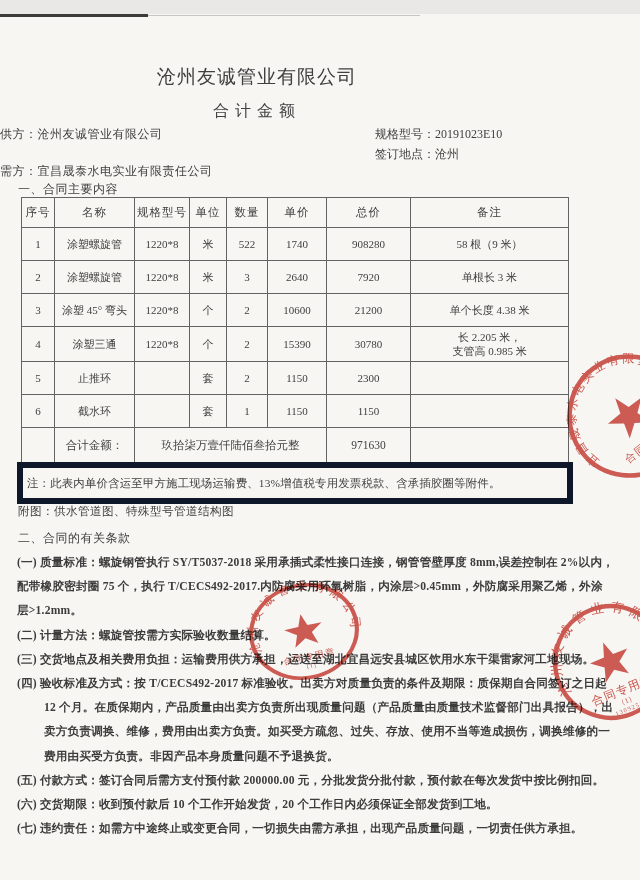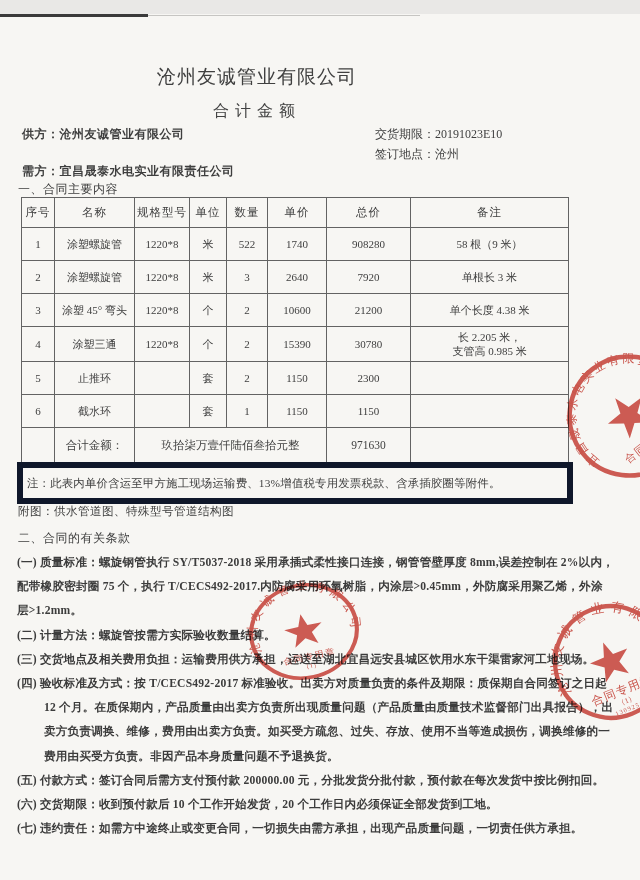--- a/index.html
+++ b/index.html
@@ -8,21 +8,21 @@
     background:#f7f6f3; overflow:hidden;
     font-family:"Liberation Serif", serif; color:#3b3b3b;padding-left:44px;
   }
   .scan-line-dark { position:absolute; left:0; top:0; width:148px; height:3px; background:#3a3a3a; }
   .scan-line-faint { position:absolute; left:148px; top:1px; width:272px; height:1px; background:#c6c5c2; }
 
   .center-col { position:absolute; left:16px; width:482px; text-align:center; }
   .company-title { top:50px; font-size:19px; letter-spacing:1px; color:#404040; }
   .doc-title { top:87px; font-size:16px; letter-spacing:6px; color:#424242; }
 
-  .party-row { position:absolute; left:22px; font-size:12px; letter-spacing:0.5px; color:#3e3e3e;font-weight:bold; }
+  .party-row { position:absolute; left:0; font-size:12px; letter-spacing:0.5px; color:#3e3e3e; }
   .supplier-row { top:112px; }
   .buyer-row { top:149px; }
   .contract-meta { position:absolute; left:375px; top:110px; font-size:12px; line-height:20px; color:#3e3e3e; }
 
   .sec-heading { position:absolute; left:18px; font-size:12px; color:#3c3c3c; letter-spacing:0.5px; }
   .sec1-heading { top:167px; }
   .sec2-heading { top:516px; }
   .attachment-line { position:absolute; left:18px; top:490px; font-size:11.6px; color:#3e3e3e; letter-spacing:0.4px; }
 
   table.items { position:absolute; left:21px; top:183px; width:547px; border-collapse:collapse; table-layout:fixed; }
@@ -73,21 +73,21 @@
   <div class="center-col doc-title">合计金额</div>
 
   <div class="party-row supplier-row">
     <span>供方：</span><span>沧州友诚管业有限公司</span>
   </div>
   <div class="party-row buyer-row">
     <span>需方：</span><span>宜昌晟泰水电实业有限责任公司</span>
   </div>
 
   <div class="contract-meta">
-    <div><span>交货期限：</span><span>20191023E10</span></div>
+    <div><span>规格型号：</span><span>20191023E10</span></div>
     <div><span>签订地点：</span><span>沧州</span></div>
   </div>
 
   <div class="sec-heading sec1-heading">一、合同主要内容</div>
 
   <table class="items">
     <colgroup>
       <col style="width:33px">
         <col style="width:80px">
         <col style="width:55px">

